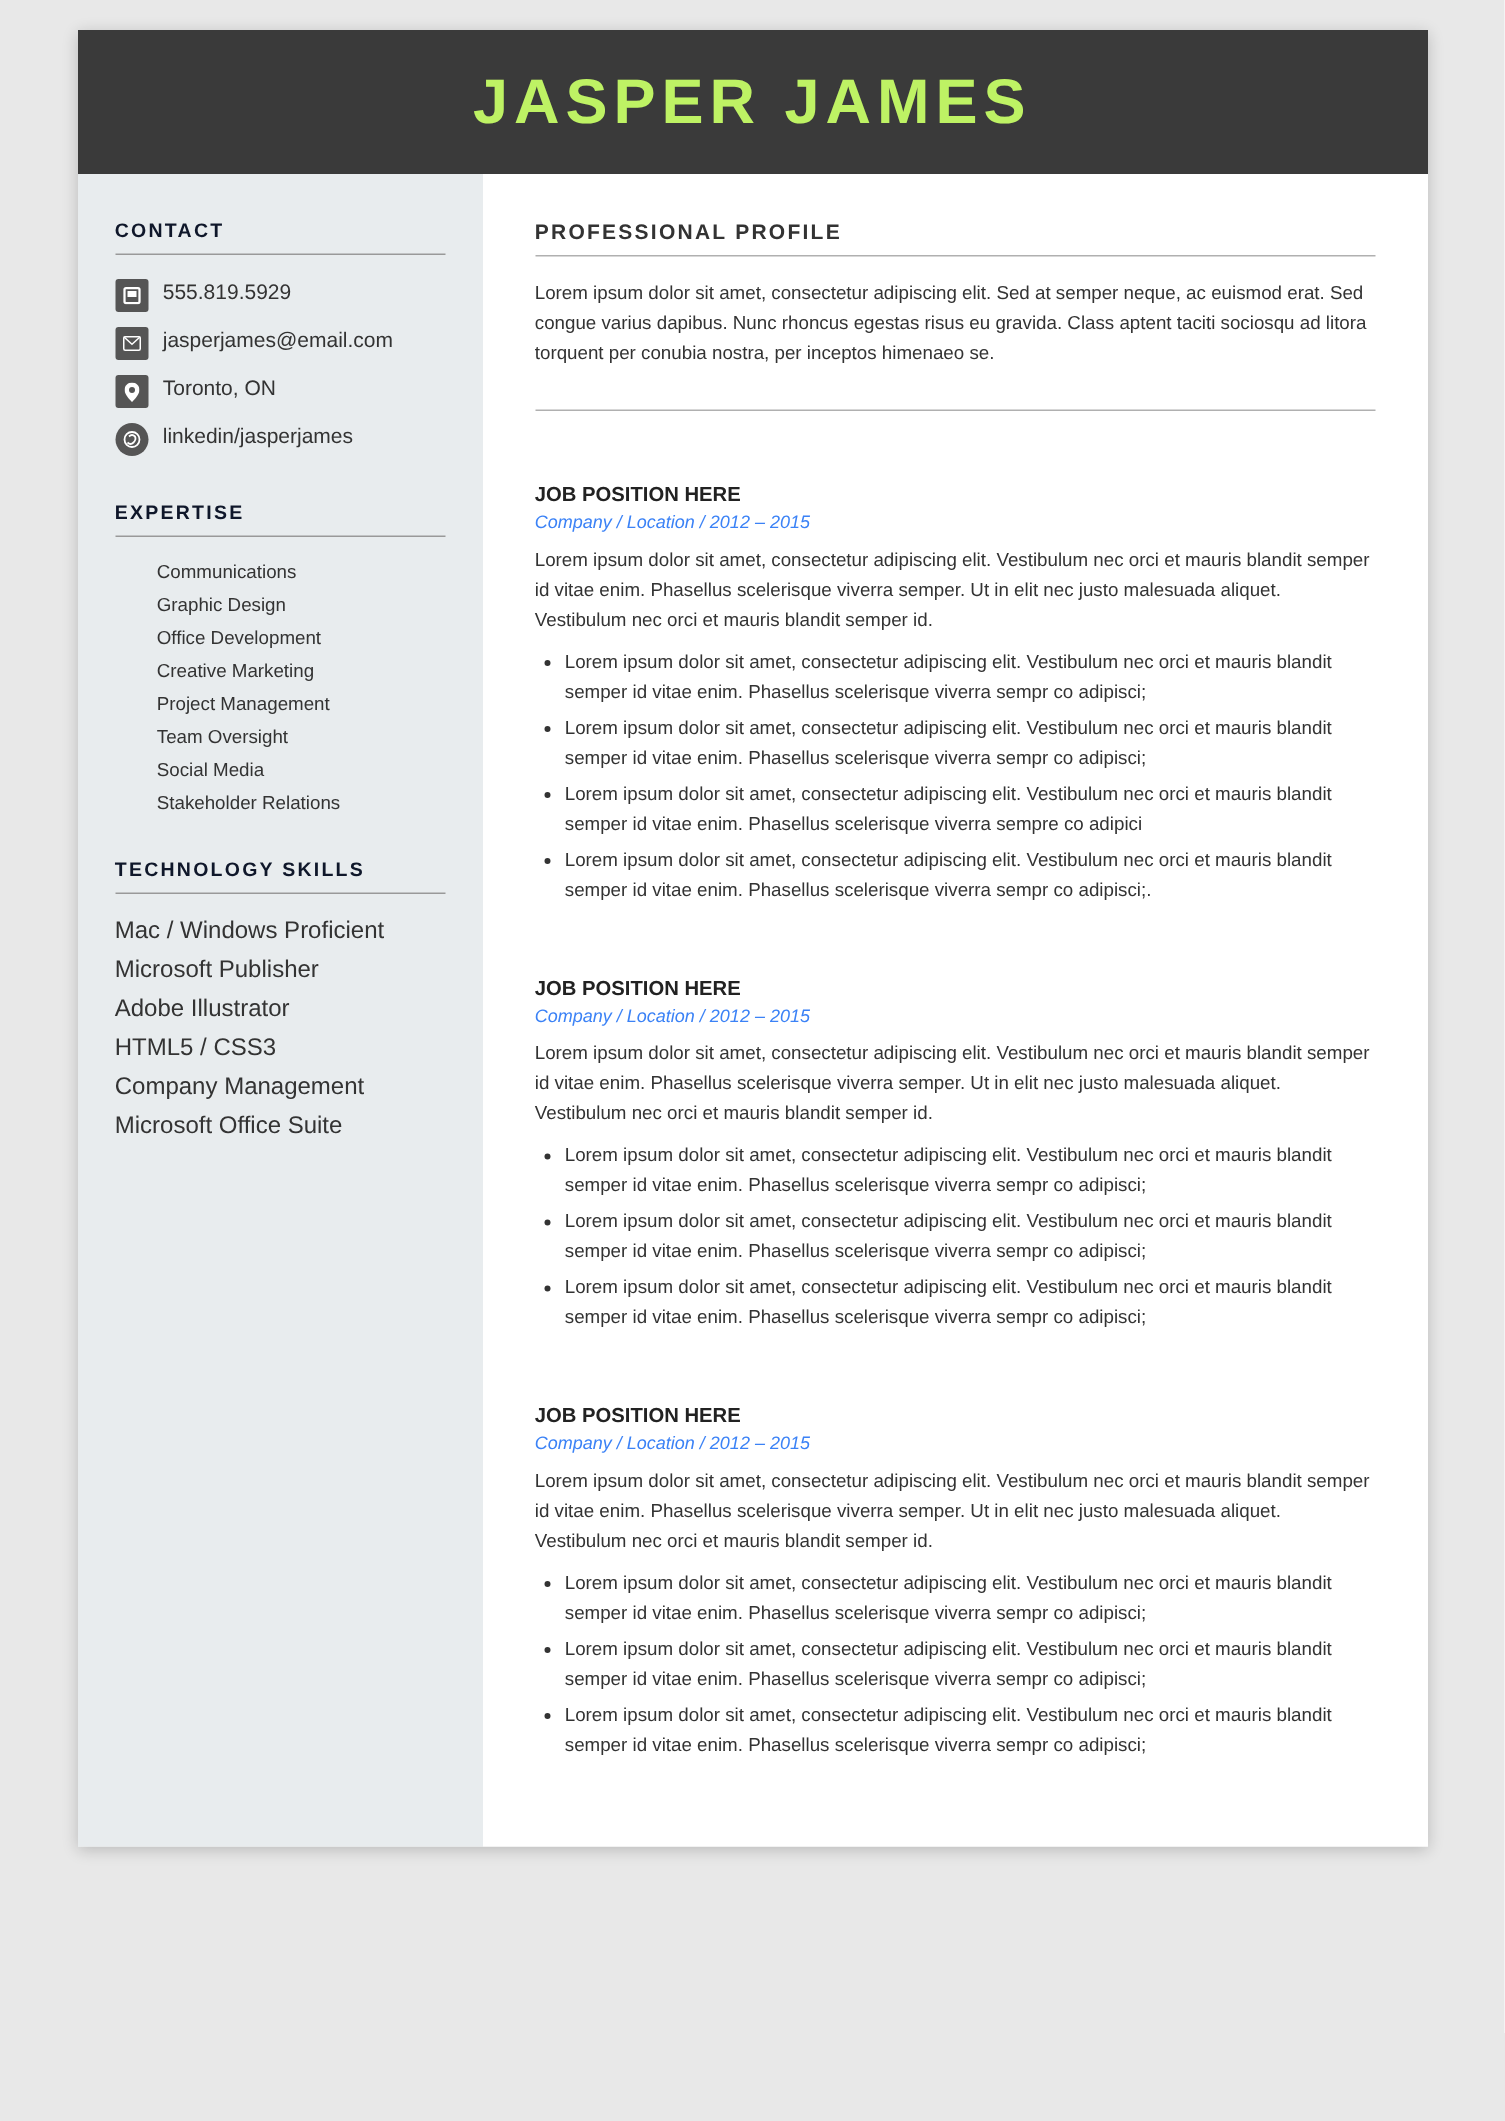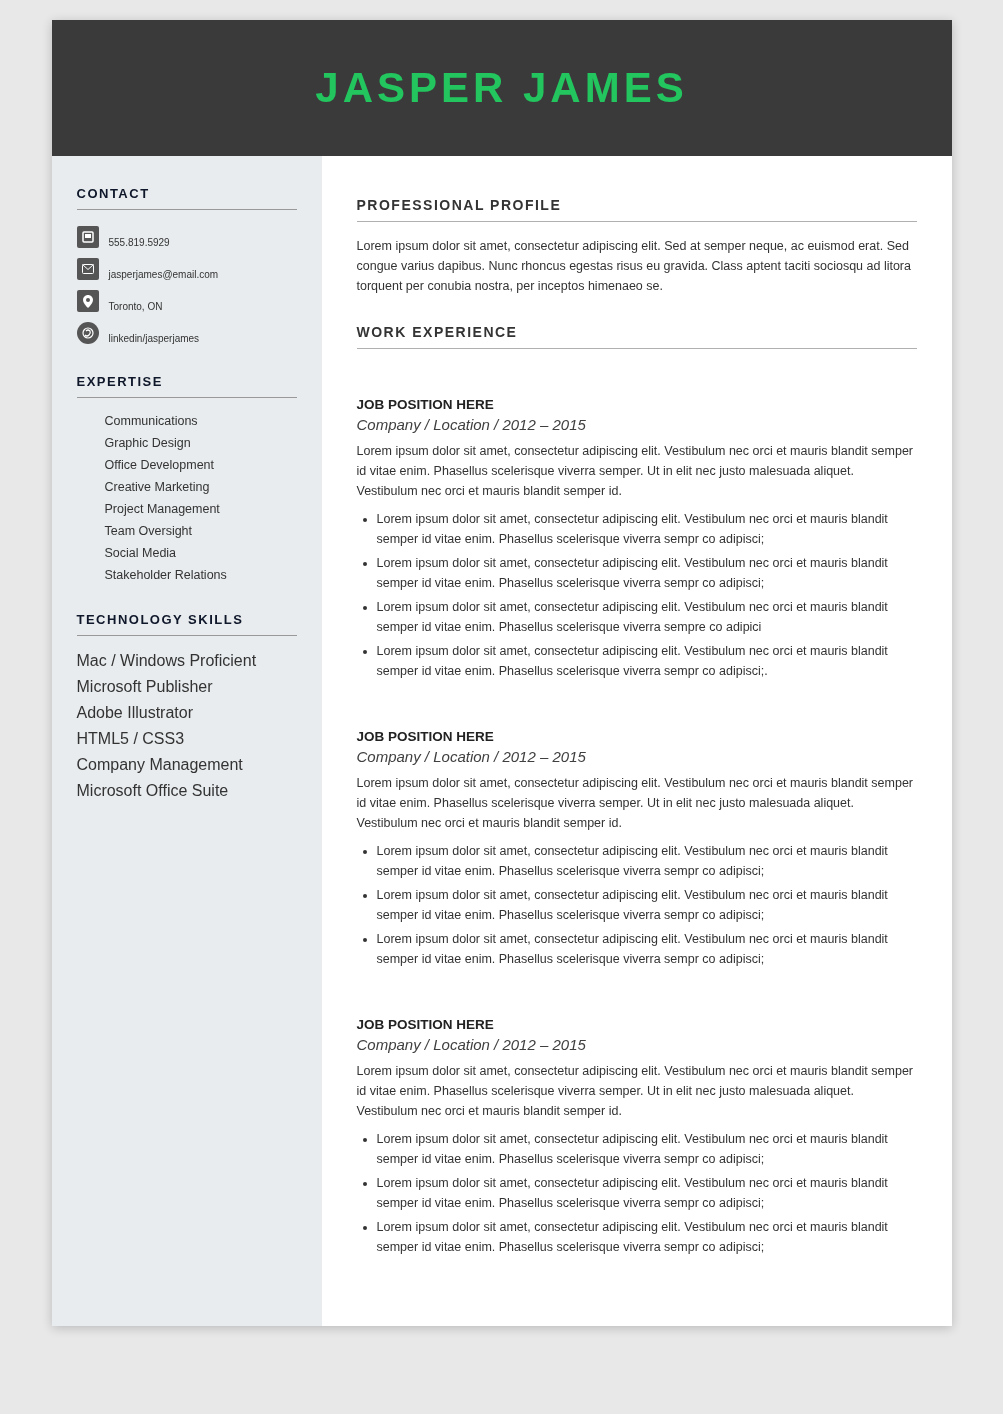--- a/index.html
+++ b/index.html
@@ -10,63 +10,63 @@
       justify-content: center;
       padding: 20px;
     }
     .resume {
       width: 900px;
       background: #fff;
       box-shadow: 0 2px 10px rgba(0,0,0,0.2);
     }
     .header {
       background: #3a3a3a;
-      color: #22c55e;
+      color: #bef264;
       text-align: center;
-      padding: 44px 40px;
+      padding: 24px 40px;
     }
     .header h1 {
       font-size: 42px;
       font-weight: 700;
       letter-spacing: 4px;
     }
     .body {
       display: flex;
     }
     .sidebar {
       width: 270px;
       min-width: 270px;
       background: #e8ecee;
       padding: 30px 25px;
     }
     .main {
       flex: 1;
-      padding: 41px 35px;
+      padding: 30px 35px;
       background: #fff;
     }
     .section-title {
       font-size: 13px;
       font-weight: 700;
       letter-spacing: 1.5px;
       color: #0f172a;
       margin-bottom: 8px;
     }
     .section-divider {
       border: none;
       border-top: 1.5px solid #999;
       margin-bottom: 16px;
     }
     .sidebar-section {
       margin-bottom: 30px;
     }
     .contact-item {
       display: flex;
-      align-items: flex-end;
+      align-items: flex-start;
       margin-bottom: 10px;
-      font-size: 10px;
+      font-size: 14px;
       color: #333;
     }
     .contact-icon {
       width: 22px;
       height: 22px;
       min-width: 22px;
       background: #555;
       border-radius: 2px;
       margin-right: 10px;
       display: flex;
@@ -107,23 +107,23 @@
       line-height: 1.6;
     }
     .job-title {
       font-size: 13.5px;
       font-weight: 700;
       color: #222;
       margin-bottom: 4px;
       margin-top: 48px;
     }
     .job-company {
-      font-size: 15px;
+      font-size: 12px;
       font-style: italic;
-      color: #404040;
+      color: #3b82f6;
       margin-bottom: 8px;
     }
     .job-desc {
       font-size: 12.5px;
       color: #333;
       line-height: 1.6;
       margin-bottom: 8px;
     }
     .job-bullets {
       list-style: disc;
@@ -229,21 +229,20 @@
 
     <div class="main">
 
       <div class="main-section">
         <div class="main-section-title">PROFESSIONAL PROFILE</div>
         <hr class="main-divider">
         <p class="profile-text">Lorem ipsum dolor sit amet, consectetur adipiscing elit. Sed at semper neque, ac euismod erat. Sed congue varius dapibus. Nunc rhoncus egestas risus eu gravida. Class aptent taciti sociosqu ad litora torquent per conubia nostra, per inceptos himenaeo se.</p>
       </div>
 
       <div class="main-section">
-        <div class="main-section-title">WORK EXPERIENCE</div>
         <hr class="main-divider">
 
         <div class="job-entry">
           <div class="job-title">JOB POSITION HERE</div>
           <div class="job-company">Company / Location / 2012 – 2015</div>
           <p class="job-desc">Lorem ipsum dolor sit amet, consectetur adipiscing elit. Vestibulum nec orci et mauris blandit semper id vitae enim. Phasellus scelerisque viverra semper. Ut in elit nec justo malesuada aliquet. Vestibulum nec orci et mauris blandit semper id.</p>
           <ul class="job-bullets">
             <li>Lorem ipsum dolor sit amet, consectetur adipiscing elit. Vestibulum nec orci et mauris blandit semper id vitae enim. Phasellus scelerisque viverra sempr co adipisci;</li>
             <li>Lorem ipsum dolor sit amet, consectetur adipiscing elit. Vestibulum nec orci et mauris blandit semper id vitae enim. Phasellus scelerisque viverra sempr co adipisci;</li>
             <li>Lorem ipsum dolor sit amet, consectetur adipiscing elit. Vestibulum nec orci et mauris blandit semper id vitae enim. Phasellus scelerisque viverra sempre co adipici</li>

